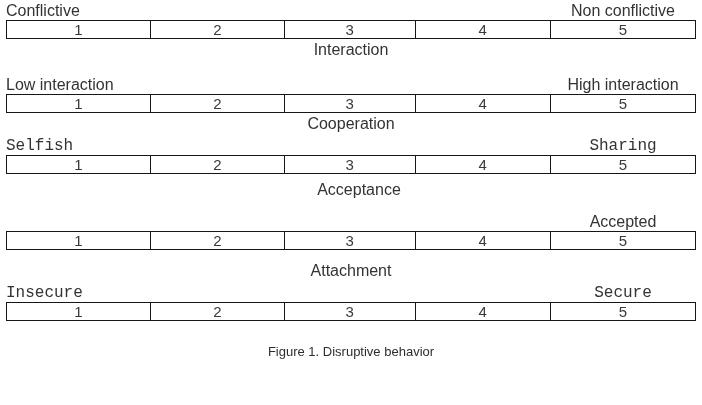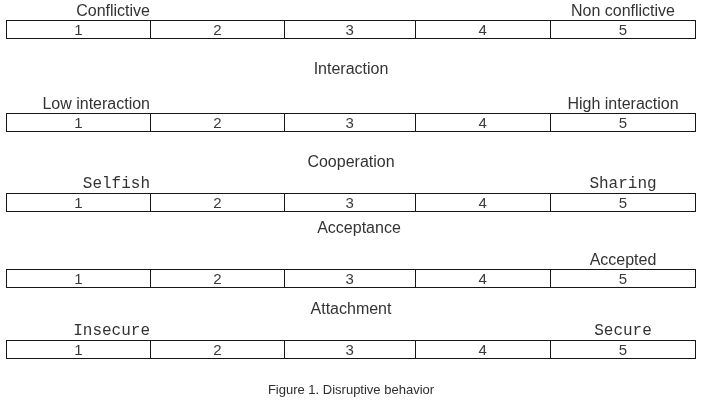--- a/index.html
+++ b/index.html
@@ -17,21 +17,21 @@
   .pair {
     position: relative;
     height: 18px;
     line-height: 18px;
     font-size: 16px;
   }
   .pair .left-anchor {
     position: absolute;
     left: 6px;
     width: 144px;
-    text-align: right;
+    text-align: left;
     white-space: nowrap;
   }
   .pair .right-anchor {
     position: absolute;
     left: 550px;
     width: 146px;
     text-align: center;
     white-space: nowrap;
   }
   table.scale-table {
@@ -54,21 +54,21 @@
   col.c2 { width: 19.4%; }
   col.c3 { width: 19.0%; }
   col.c4 { width: 19.6%; }
   col.c5 { width: 21.1%; }
   .below-label {
     text-align: center;
     font-size: 16px;
     height: 18px;
     line-height: 18px;
   }
-  .mt5  { margin-top: 21px; }
+  .mt5  { margin-top: 2px; }
   .mt2  { margin-top: 2px; }
   .mt3  { margin-top: 3px; }
   .mt0  { margin-top: 0; }
   .mt7  { margin-top: 7px; padding-left: 16px; }
   .mt8  { margin-top: 12px; }
   .mt14 { margin-top: 14px; }
   .mt16 { margin-top: 4px; font-family: Liberation Mono, monospace; }
   .mt17 { margin-top: 17px; padding-left: 32px; }
   .tbl-m1 { margin-top: 5px; }
   .caption {

